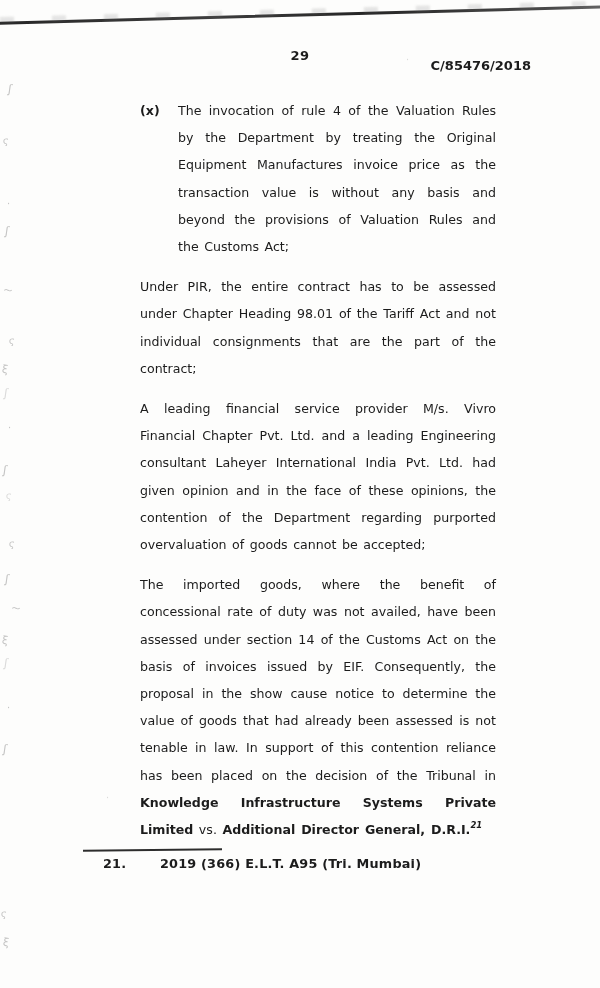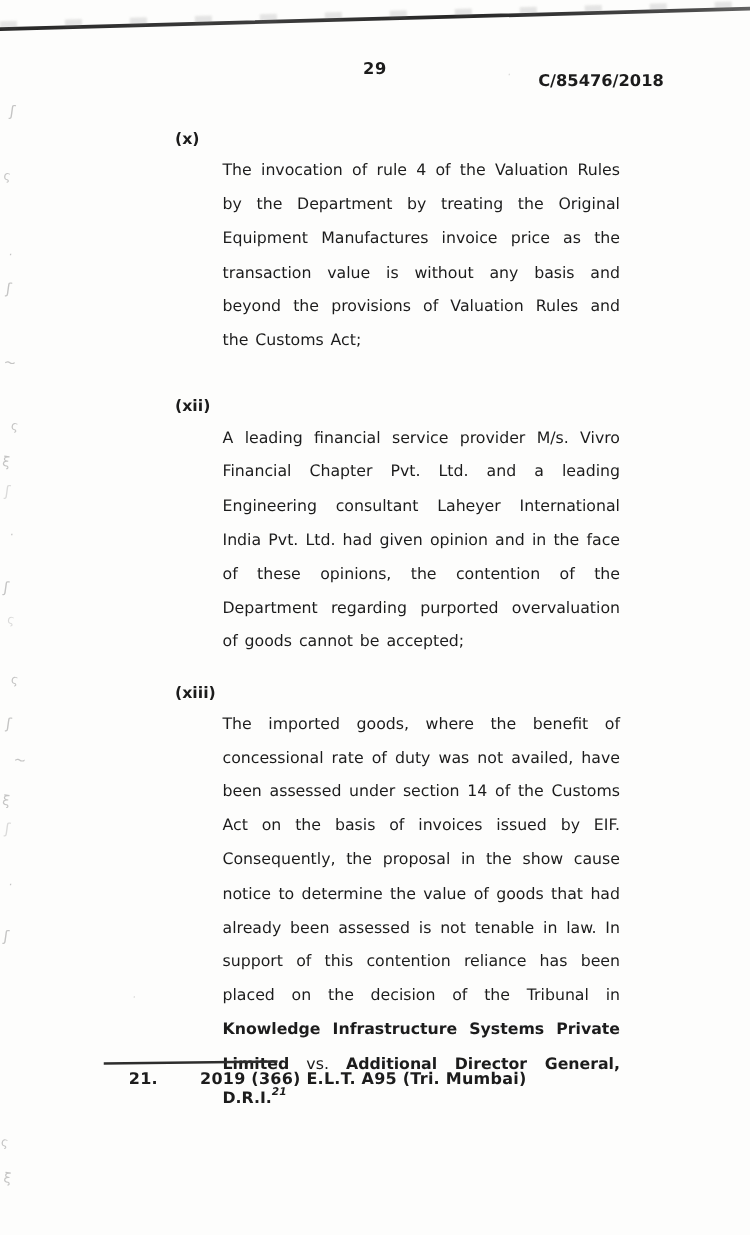--- a/index.html
+++ b/index.html
@@ -59,21 +59,20 @@
   }
   .plabel {
     flex: 0 0 38px;
     font-weight: bold;
     white-space: nowrap;
   }
   .ptext {
     flex: 1 1 auto;
     text-align: justify;
     word-spacing: 1.5px;
-    margin-top: 25px;
   }
   .ptext .b { font-weight: bold; }
   .ptext sup {
     font-weight: bold;
     font-size: 8.5px;
     line-height: 0;
     vertical-align: 6px;
     font-style: italic;
   }
 
@@ -120,27 +119,26 @@
 
   <div class="page-number">29</div>
   <div class="case-number">C/85476/2018</div>
 
   <div class="content">
       <div class="para">
         <span class="plabel">(x)</span>
         <div class="ptext"><span>The invocation of rule 4 of the Valuation Rules by the Department by treating the Original Equipment Manufactures invoice price as the transaction value is without any basis and beyond the provisions of Valuation Rules and the Customs Act;</span></div>
       </div>
       <div class="para">
+        <div class="ptext"><span>Under PIR, the entire contract has to be assessed under Chapter Heading 98.01 of the Tariff Act and not individual consignments that are the part of the contract;</span></div>
       </div>
       <div class="para">
-        <span class="plabel">(xii)</span>
         <div class="ptext"><span>A leading financial service provider M/s. Vivro Financial Chapter Pvt. Ltd. and a leading Engineering consultant Laheyer International India Pvt. Ltd. had given opinion and in the face of these opinions, the contention of the Department regarding purported overvaluation of goods cannot be accepted;</span></div>
       </div>
       <div class="para">
-        <span class="plabel">(xiii)</span>
         <div class="ptext"><span>The imported goods, where the benefit of concessional rate of duty was not availed, have been assessed under section 14 of the Customs Act on the basis of invoices issued by EIF. Consequently, the proposal in the show cause notice to determine the value of goods that had already been assessed is not tenable in law. In support of this contention reliance has been placed on the decision of the Tribunal in </span><span class="b">Knowledge Infrastructure Systems Private Limited</span><span> vs. </span><span class="b">Additional Director General, D.R.I.</span><sup class="b">21</sup></div>
       </div>
     </div>
 
   <div class="footnote-rule"></div>
   <div class="footnote">
     <span class="fn-marker">21.</span><span>2019 (366) E.L.T. A95 (Tri. Mumbai)</span>
   </div>
 
   <i class="art v1" style="left:8px;top:82px"></i>

